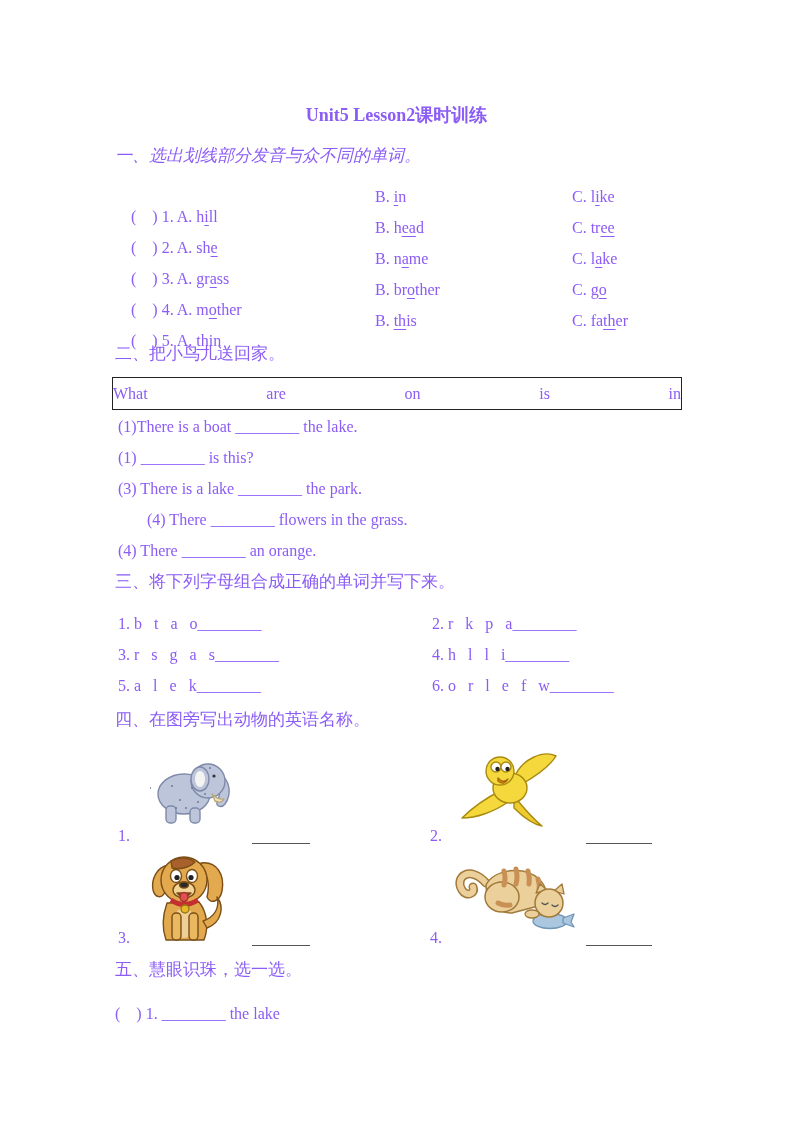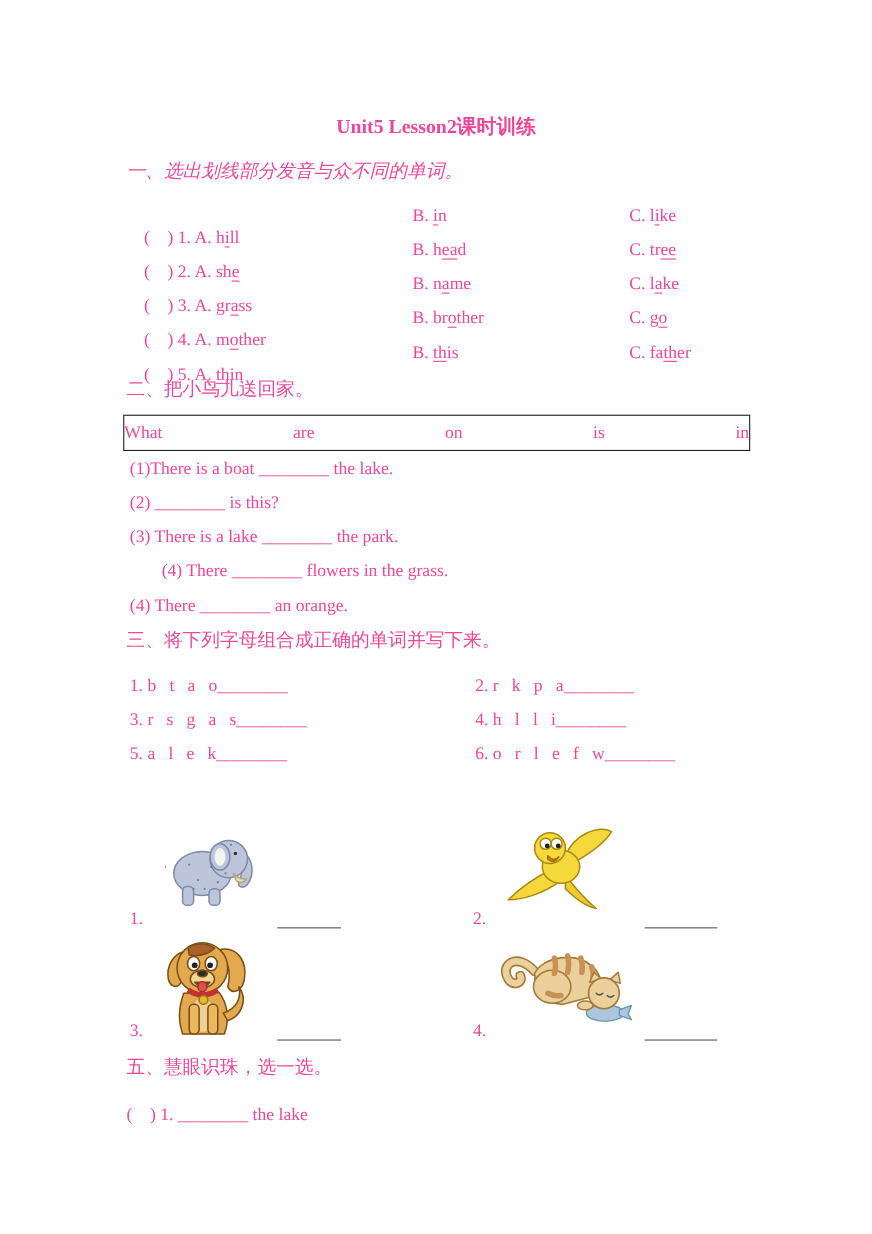--- a/index.html
+++ b/index.html
@@ -2,21 +2,21 @@
 <html><head>
 <meta charset="utf-8">
 <style>
   html,body{margin:0;padding:0;background:#888;}
   #page{
     position:relative;
     width:793px;height:1122px;
     margin:0 auto;
     background:#ffffff;
     font-family:"Liberation Serif","DejaVu Serif",serif;
-    color:#ec4899;
+    color:#8b5cf6;
     overflow:hidden;
   }
   .abs{position:absolute;white-space:pre;font-size:16px;line-height:20px;}
   .title{
     position:absolute;top:103px;left:0;width:100%;
     text-align:center;font-weight:bold;font-size:18px;
   }
   .heading{font-size:17px;}
   u{text-decoration:underline;text-underline-offset:3px;}
   .wordbox{
@@ -76,34 +76,35 @@
 
   <div class="wordbox">
     <span>What</span>
     <span>are</span>
     <span>on</span>
     <span>is</span>
     <span>in</span>
   </div>
 
   <div class="abs" style="left:118px;top:417px;">(1)There is a boat ________ the lake.</div>
-  <div class="abs" style="left:118px;top:448px;">(2) ________ is this?</div>
+  <div class="abs" style="left:118px;top:448px;">(1) ________ is this?</div>
   <div class="abs" style="left:118px;top:479px;text-align:right;">(3) There is a lake ________ the park.</div>
   <div class="abs" style="left:118px;top:510px;margin-left:29px;">(4) There ________ flowers in the grass.</div>
   <div class="abs" style="left:118px;top:541px;">(4) There ________ an orange.</div>
 
   <div class="abs heading" style="left:115px;top:572px;">三、将下列字母组合成正确的单词并写下来。</div>
 
   <div class="abs" style="left:118px;top:614px;">1. b   t   a   o________</div>
   <div class="abs" style="left:432px;top:614px;">2. r   k   p   a________</div>
   <div class="abs" style="left:118px;top:645px;">3. r   s   g   a   s________</div>
   <div class="abs" style="left:432px;top:645px;">4. h   l   l   i________</div>
   <div class="abs" style="left:118px;top:676px;">5. a   l   e   k________</div>
   <div class="abs" style="left:432px;top:676px;">6. o   r   l   e   f   w________</div>
 
+  <div class="abs heading" style="left:115px;top:710px;">四、在图旁写出动物的英语名称。</div>
 
   <svg style="left:150px;top:748px;" width="86" height="82" viewBox="0 0 86 82">
     <g stroke="#7f8aa8" stroke-width="1.4" fill="#bcc5da" stroke-linejoin="round">
       <path d="M70,26 C 80,32 82,46 75,56 C 72,60 66,59 67,54 C 71,47 70,37 65,32 Z"></path>
       <ellipse cx="34" cy="46" rx="26" ry="20"></ellipse>
       <rect x="16" y="58" width="10" height="17" rx="4"></rect>
       <rect x="40" y="60" width="10" height="15" rx="4"></rect>
       <circle cx="58" cy="33" r="17"></circle>
       <path d="M62,46 q6,6 12,5 q-3,5 -9,2 Z" fill="#ece2c2" stroke="#b8a878"></path>
       <ellipse cx="50" cy="31" rx="9" ry="12"></ellipse>

